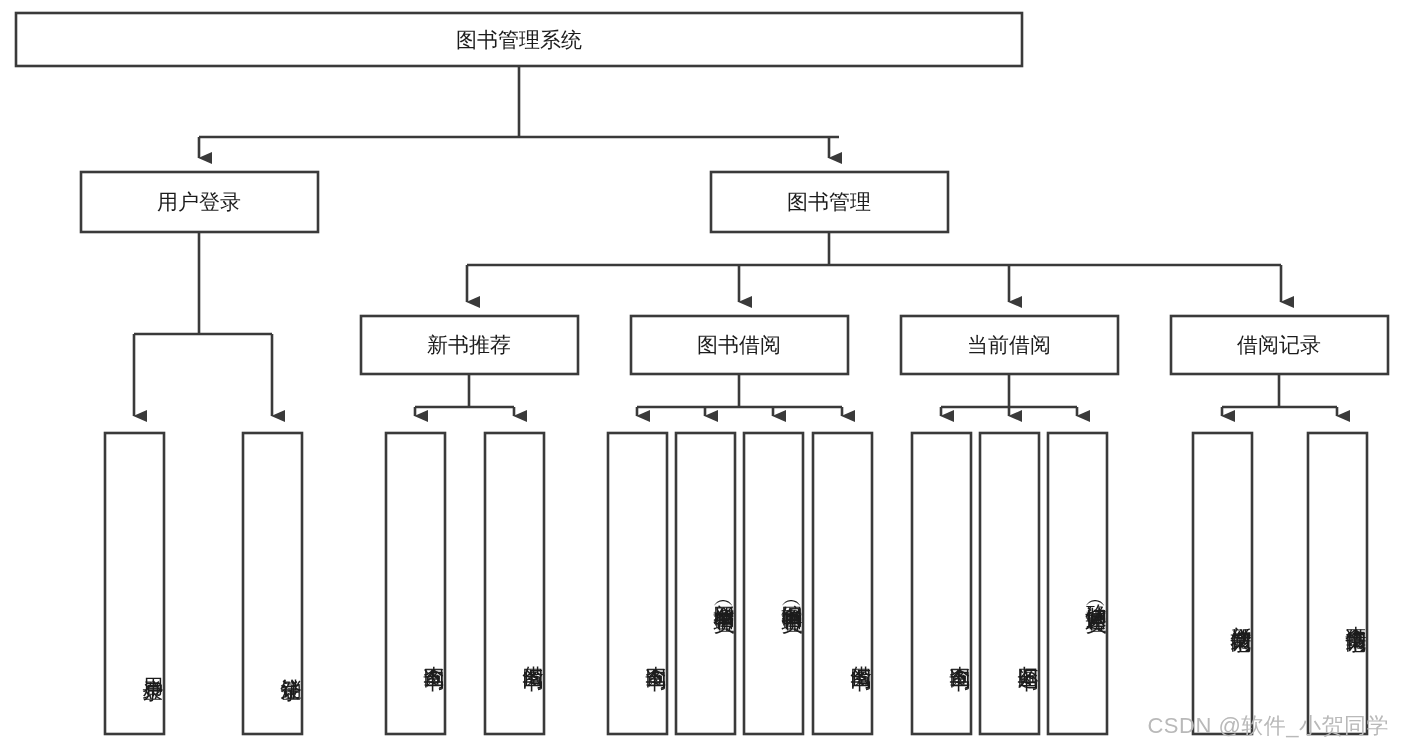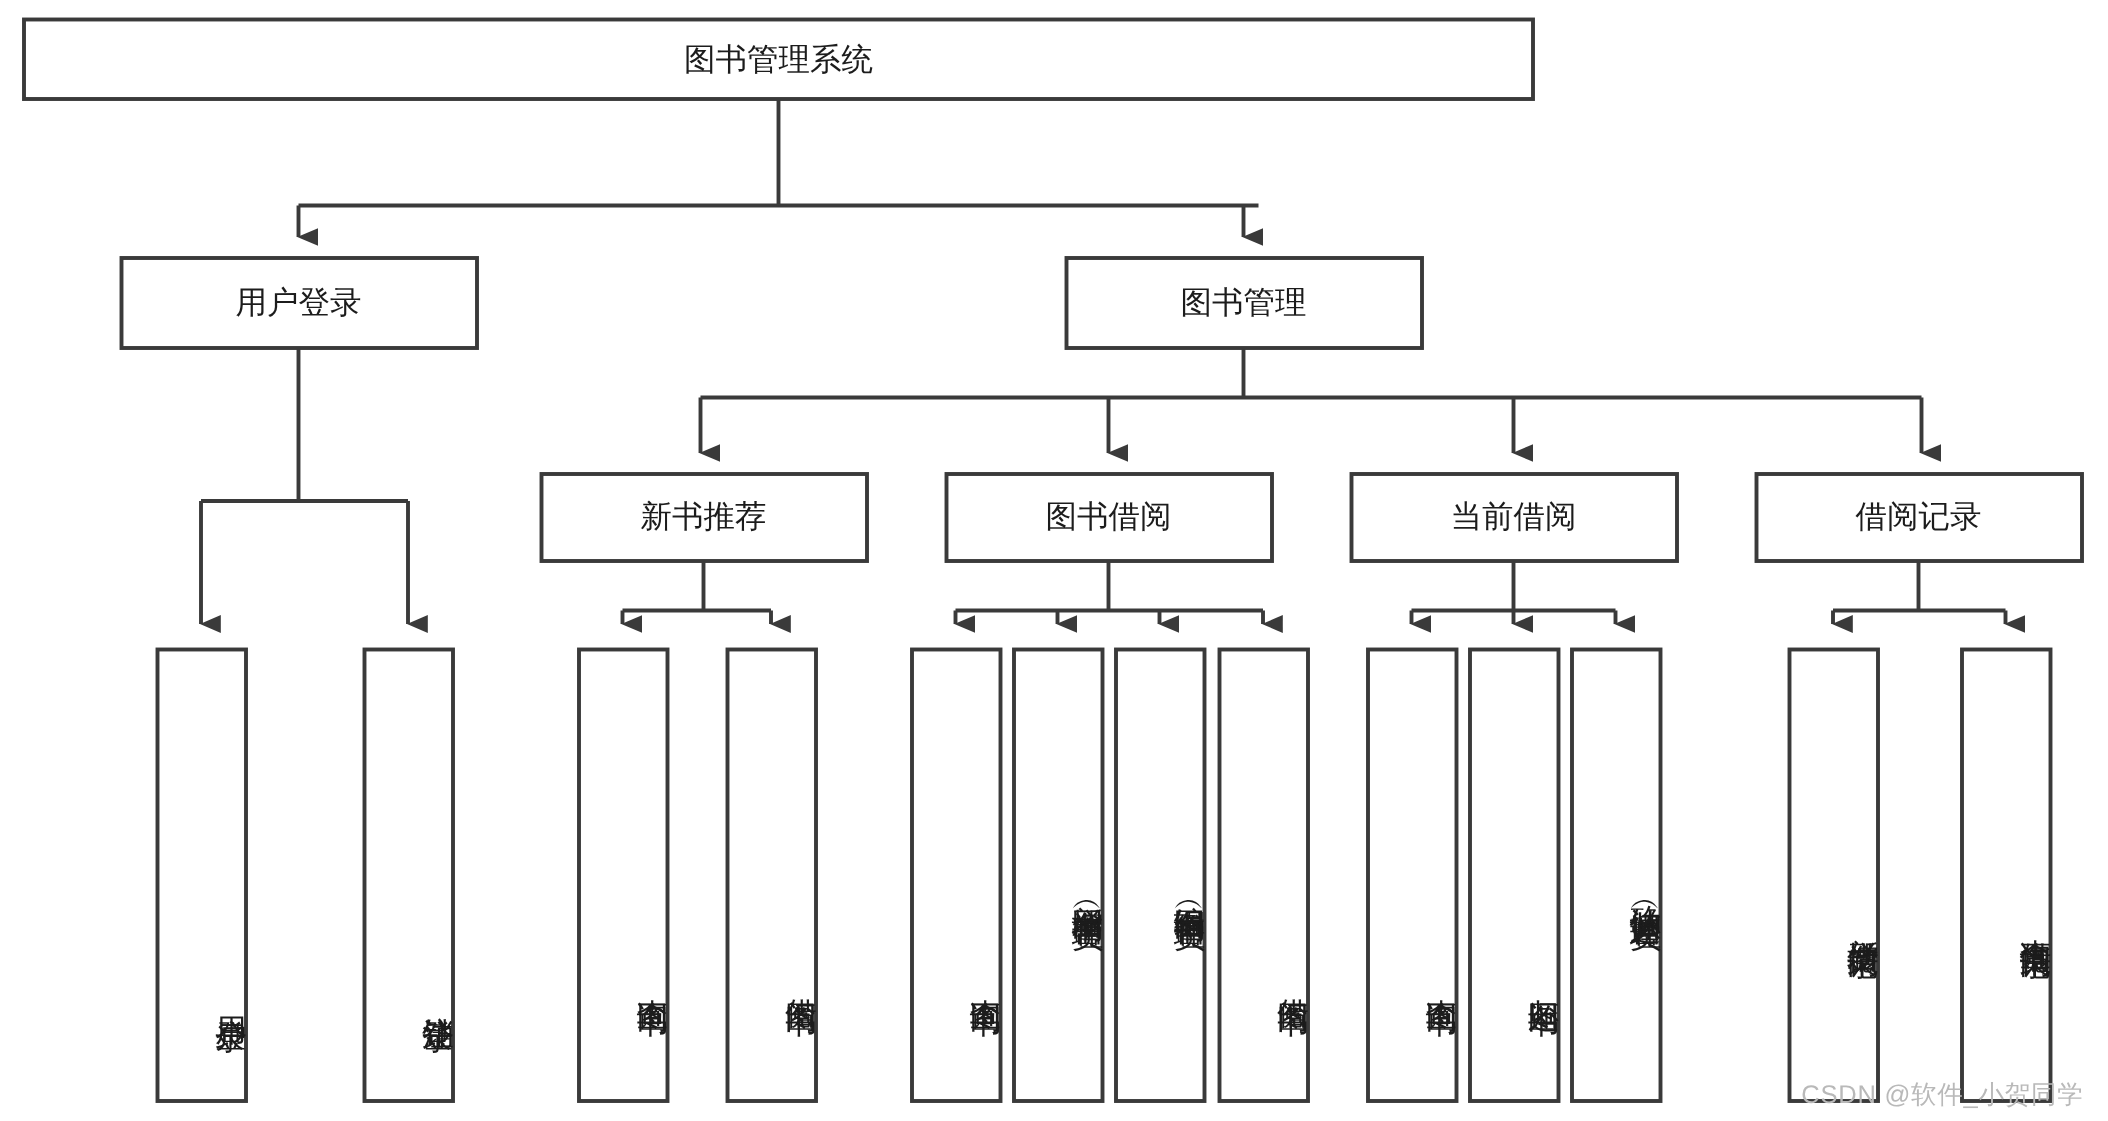--- a/index.html
+++ b/index.html
@@ -65,21 +65,21 @@
     justify-content: center;
     text-align: center;
     pointer-events: none;
     user-select: none;
   }
   .watermark {
     position: absolute;
     right: 8px;
     bottom: 6px;
     font-family: "Liberation Sans", "DejaVu Sans", sans-serif;
-    font-size: 17px;
+    font-size: 22px;
     color: #b9b9b9;
     letter-spacing: 0.5px;
     white-space: nowrap;
   }
 </style>
 </head>
 <body>
 
 <div id="diagram-root">
 

